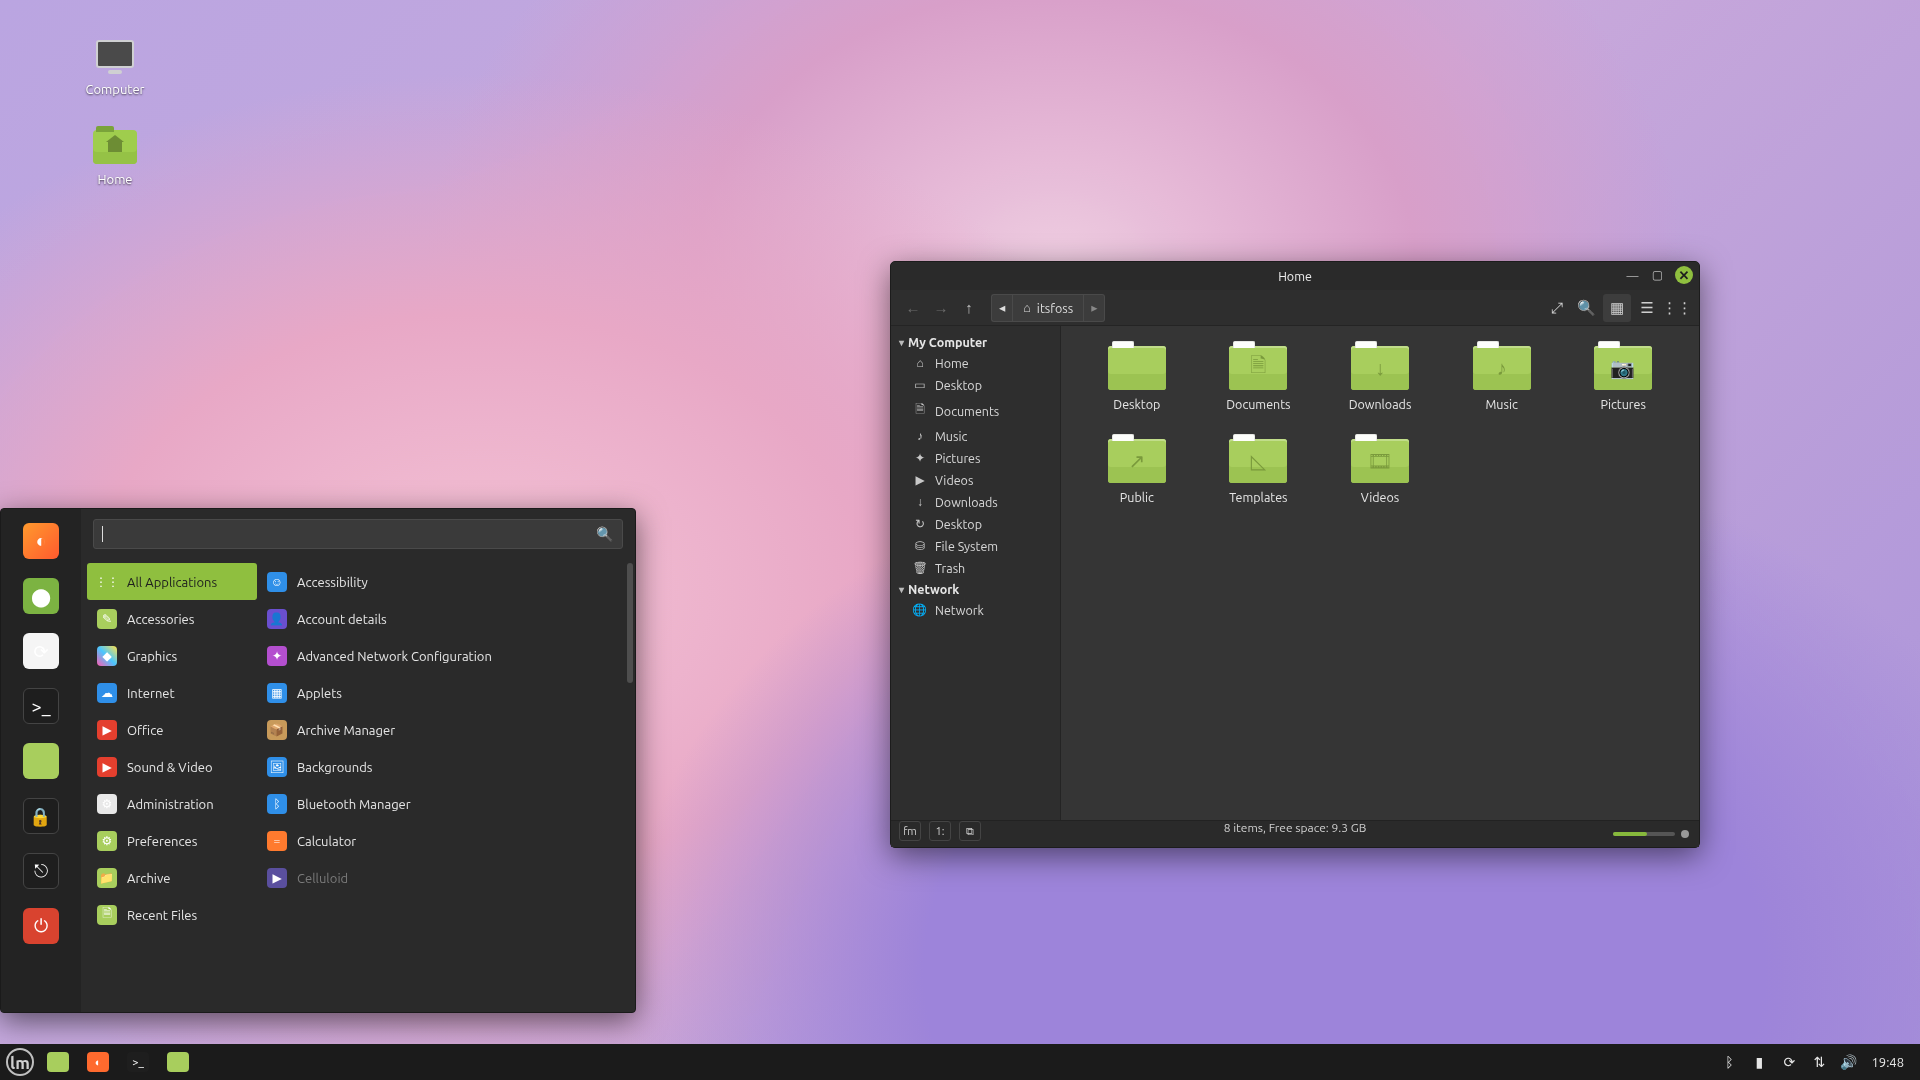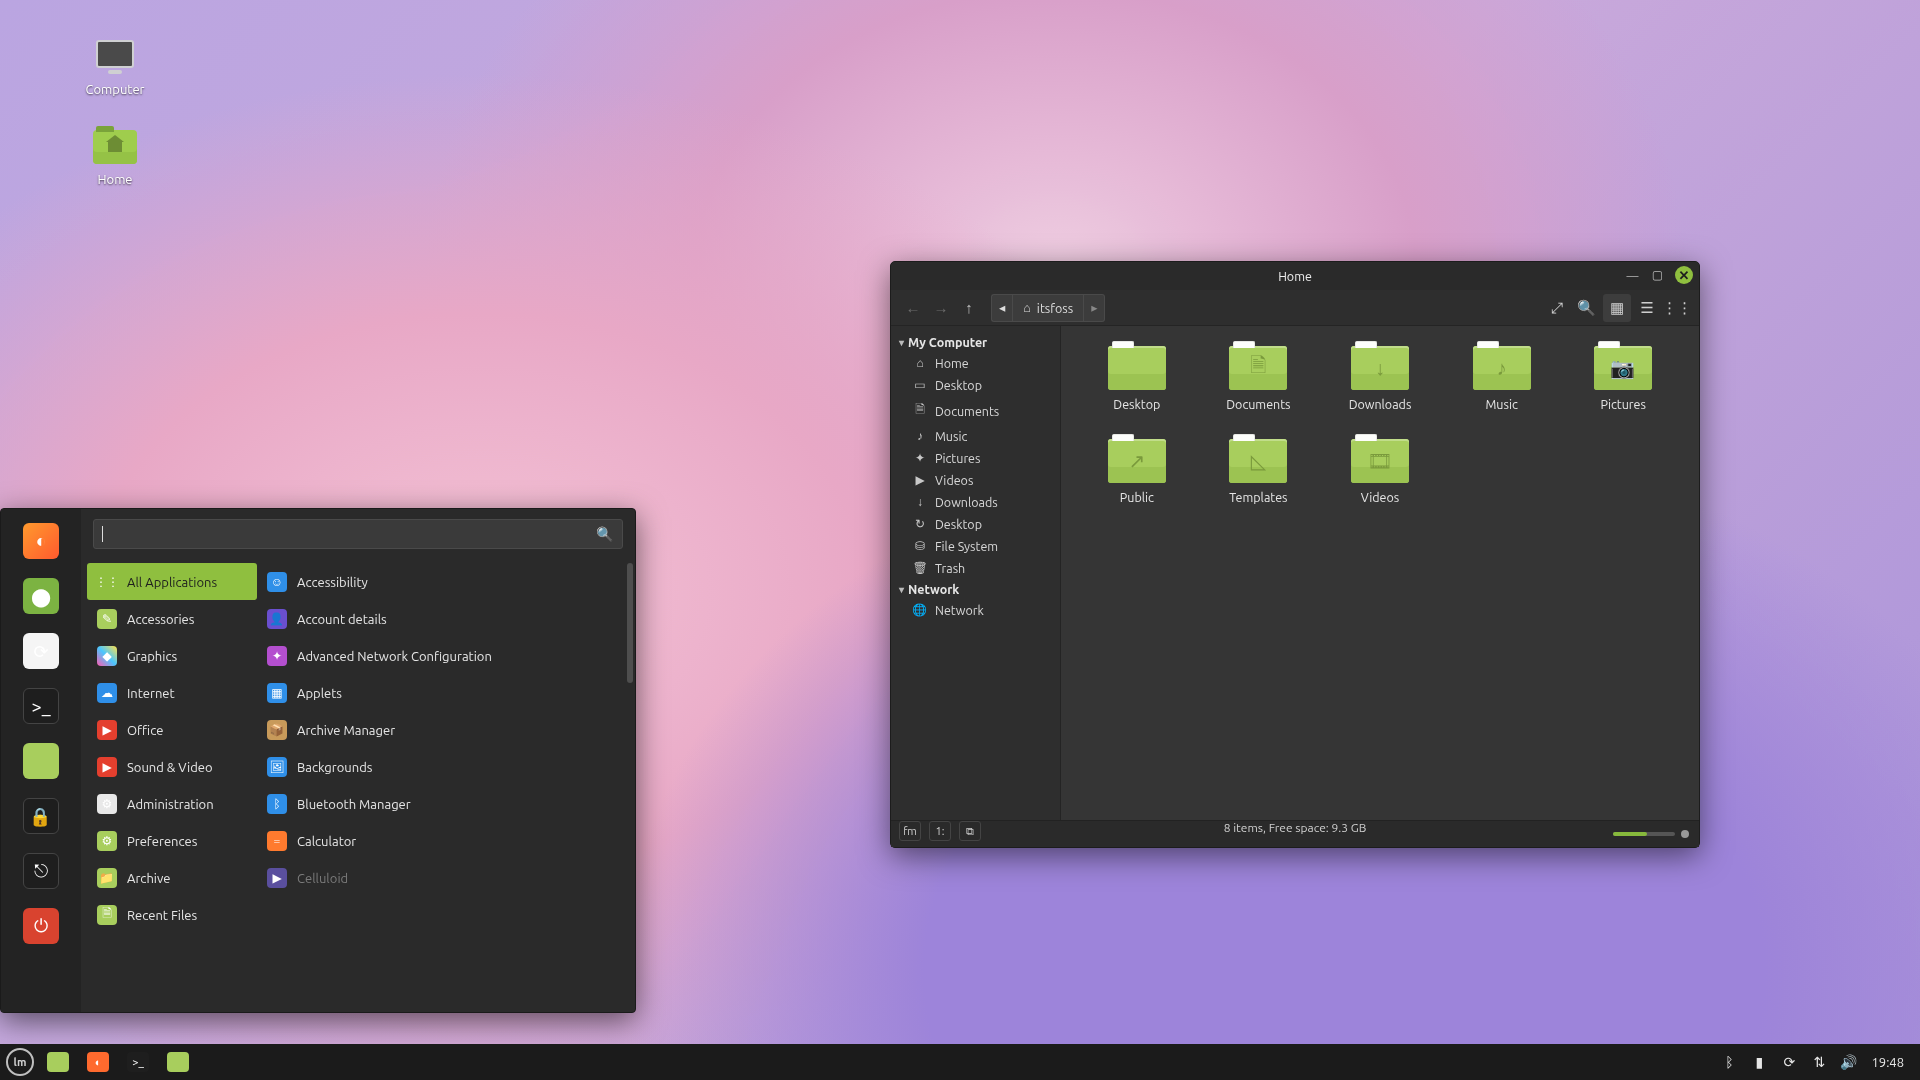--- a/index.html
+++ b/index.html
@@ -119,21 +119,21 @@
 .aic-bt{background:#2f8fe8}
 .aic-calc{background:#ff7a2e}
 .aic-cal{background:#f5f5f5;color:#e43f2e}
 .aic-cell{background:#5a4f9e}
 .app-item.dim{color:#7a7a7a}
 
 
 .taskbar{position:absolute;left:0;right:0;bottom:0;height:36px;background:#1b1b1b;display:flex;align-items:center;padding:0 6px;color:#ddd}
 .tb-left{display:flex;align-items:center;gap:8px}
 .tb-btn{width:32px;height:28px;display:flex;align-items:center;justify-content:center;border-radius:3px;font-size:15px}
-.tb-mint{width:28px;height:28px;border:2px solid #bfbfbf;border-radius:50%;display:flex;align-items:center;justify-content:center;color:#cfcfcf;font-size:11px;font-weight:bold}
+.tb-mint{width:28px;height:28px;border:2px solid #bfbfbf;border-radius:50%;display:flex;align-items:center;justify-content:center;color:#cfcfcf;font-size:17px;font-weight:bold}
 .tb-right{margin-left:auto;display:flex;align-items:center;gap:14px;padding-right:10px;font-size:14px;color:#e6e6e6}
 .tb-right .clk{font-size:13px}
 .tb-ico{width:16px;height:16px;display:flex;align-items:center;justify-content:center}
 
 
 .sq{border-radius:4px}
 </style>
 </head>
 <body>
 

